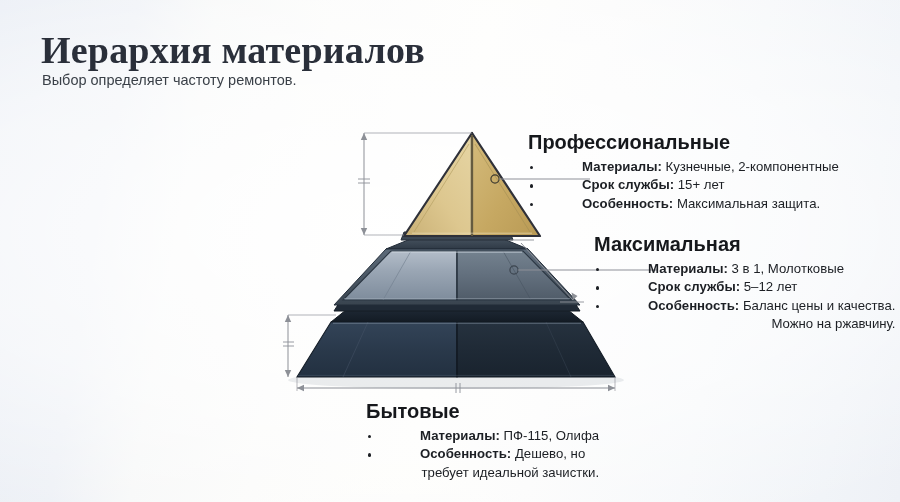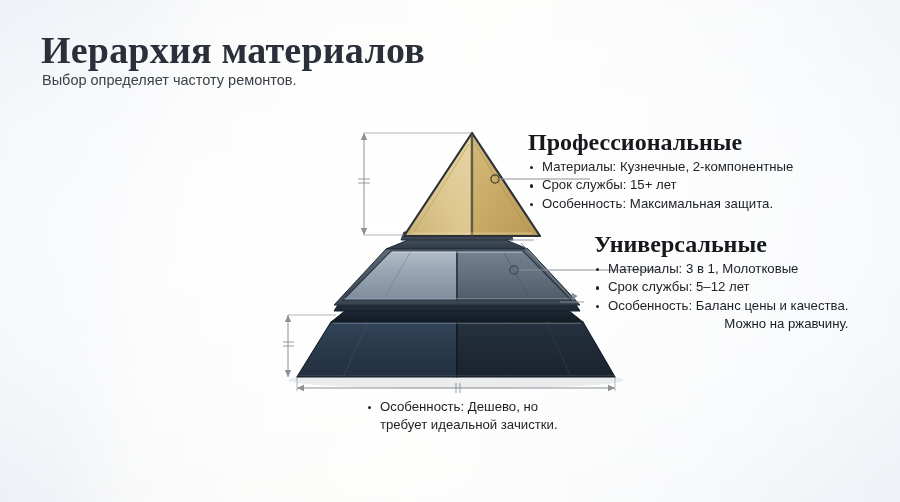--- a/index.html
+++ b/index.html
@@ -32,36 +32,36 @@
     position:absolute;left:42px;top:70px;
     font-size:14.5px;line-height:20px;color:#3a4048;white-space:nowrap;
   }
 
   
   #art{position:absolute;left:0;top:0;width:900px;height:502px;}
 
   
   .block{position:absolute;}
   .blk-head{
-    font-family:Liberation Serif, serif;
-    font-weight:700;font-size:24px;line-height:26px;color:#16181c;
+    font-family:Liberation Sans, sans-serif;
+    font-weight:700;font-size:20px;line-height:26px;color:#16181c;
     white-space:nowrap;margin-bottom:3px;
   }
   .bullets{list-style:none;margin:0;padding:0;}
   .bullets li{
     position:relative;padding-left:14px;
     font-size:13.2px;line-height:18.4px;color:#1c1f24;white-space:nowrap;
   }
   .bullets li::before{
     content:"";position:absolute;left:2px;top:8px;
     width:3.4px;height:3.4px;border-radius:50%;background:#1c1f24;
   }
   .bullets li.cont{padding-left:14px;text-align:right;}
   .bullets li.cont::before{display:none;}
-  .lbl{font-weight:400;}
+  .lbl{font-weight:700;margin-left:40px;}
 
   #block-pro{left:528px;top:129px;}
   #block-uni{left:594px;top:231px;}
   #block-dom{left:366px;top:398px;}
 </style>
 </head>
 <body>
 
 <div id="slide">
   <div id="bgwash"></div>
@@ -221,28 +221,30 @@
   <div class="block" id="block-pro">
     <div class="blk-head">Профессиональные</div>
     <ul class="bullets">
       <li><span class="lbl">Материалы:</span> <span>Кузнечные, 2-компонентные</span></li>
       <li><span class="lbl">Срок службы:</span> <span>15+ лет</span></li>
       <li><span class="lbl">Особенность:</span> <span>Максимальная защита.</span></li>
     </ul>
   </div>
 
   <div class="block" id="block-uni">
-    <div class="blk-head">Универсальные</div>
+    <div class="blk-head">Максимальная</div>
     <ul class="bullets">
       <li><span class="lbl">Материалы:</span> <span>3 в 1, Молотковые</span></li>
       <li><span class="lbl">Срок службы:</span> <span>5–12 лет</span></li>
       <li><span class="lbl">Особенность:</span> <span>Баланс цены и качества.</span></li>
       <li class="cont">Можно на ржавчину.</li>
     </ul>
   </div>
 
   <div class="block" id="block-dom">
+    <div class="blk-head">Бытовые</div>
     <ul class="bullets">
+      <li><span class="lbl">Материалы:</span> <span>ПФ-115, Олифа</span></li>
       <li><span class="lbl">Особенность:</span> <span>Дешево, но</span></li>
       <li class="cont">требует идеальной зачистки.</li>
     </ul>
   </div>
 </div>
 
 </body></html>

